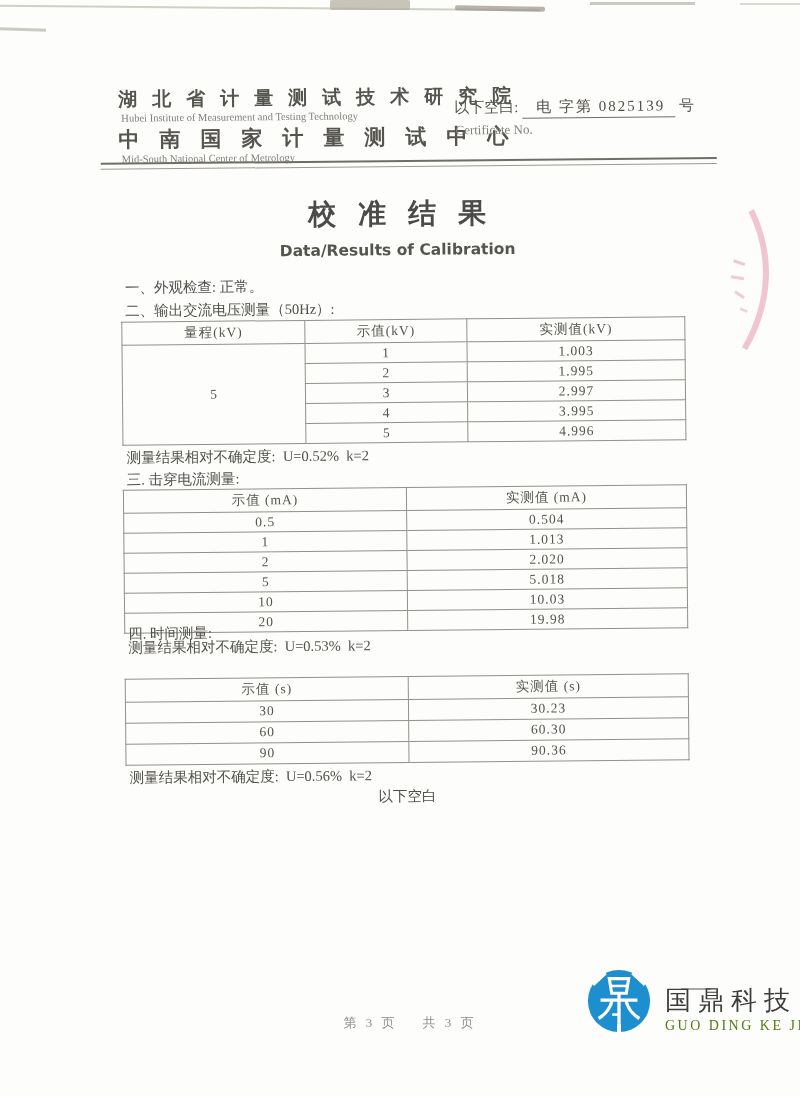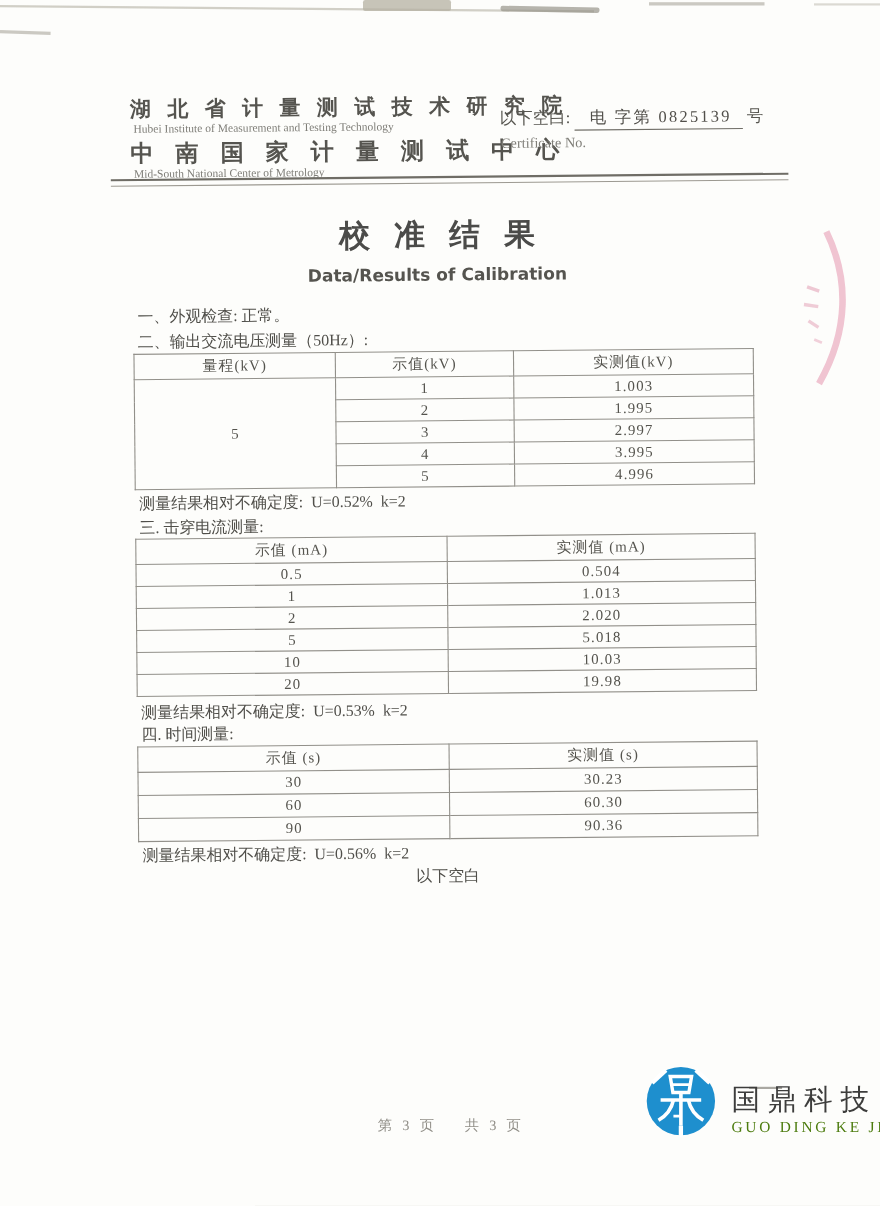--- a/index.html
+++ b/index.html
@@ -44,21 +44,21 @@
   .title-en{position:absolute;left:0;top:241px;width:800px;text-align:center;
     font-family:"DejaVu Sans","Liberation Sans",sans-serif;font-weight:bold;font-size:15.5px;color:#55544f;}
 
   
   .bodyline{position:absolute;left:127px;font-size:14.5px;color:#504f4a;white-space:pre;}
   .l-appearance{top:276px;}
   .l-voltage{top:299px;}
   .l-vunc{top:446px;}
   .l-current{top:468px;}
   .l-cunc{top:636px;}
-  .l-time{top:656px;}
+  .l-time{top:622px;}
   .l-tunc{top:766px;}
   .l-blank{left:123px;top:787px;width:563px;text-align:center;}
 
   
   table.dtable{position:absolute;left:123px;border-collapse:collapse;table-layout:fixed;
     width:563px;background:transparent;}
   table.dtable th,table.dtable td{border:1px solid #92908a;font-weight:normal;font-size:13.5px;
     text-align:center;vertical-align:middle;padding:0;color:#55544e;letter-spacing:1px;}
   #voltage-table{top:319px;}
   #voltage-table tr{height:20px;}

